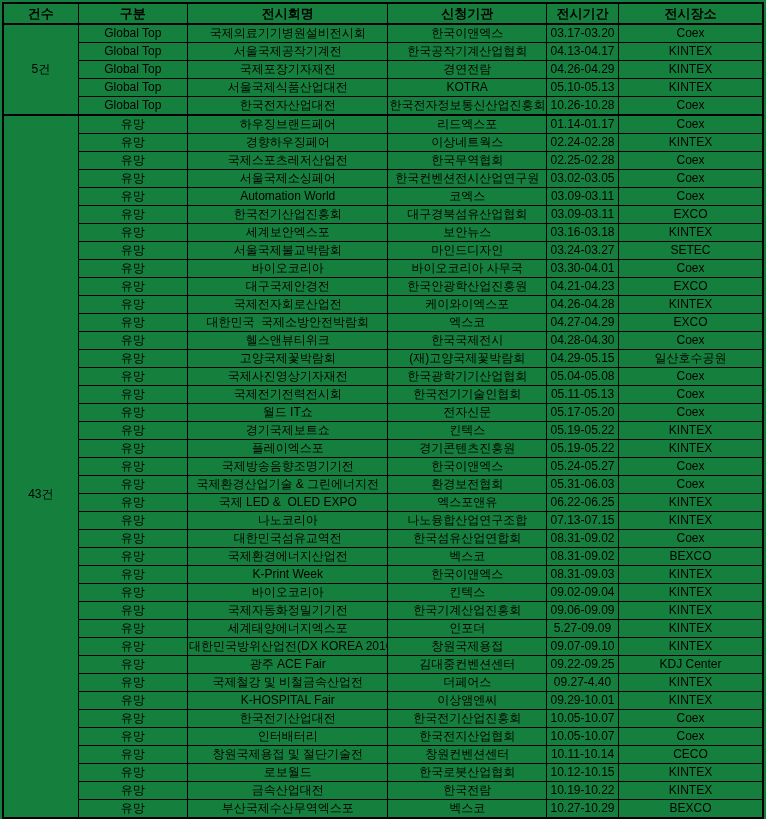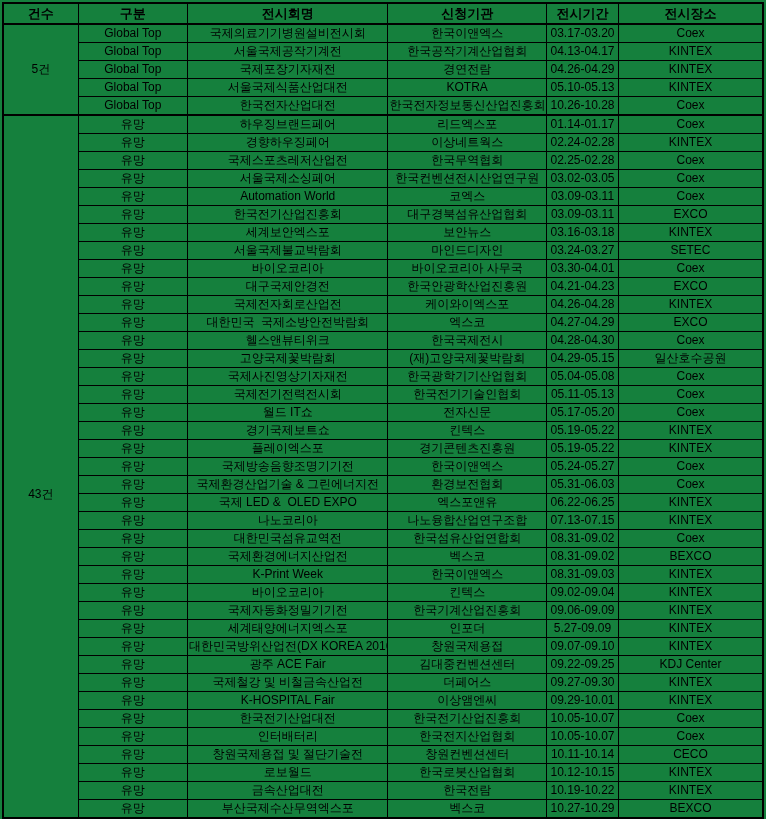--- a/index.html
+++ b/index.html
@@ -333,21 +333,21 @@
           <td>유망</td>
           <td>광주 ACE Fair</td>
           <td>김대중컨벤션센터</td>
           <td>09.22-09.25</td>
           <td>KDJ Center</td>
         </tr>
         <tr>
           <td>유망</td>
           <td>국제철강 및 비철금속산업전</td>
           <td>더페어스</td>
-          <td>09.27-09.30</td>
+          <td>09.27-4.40</td>
           <td>KINTEX</td>
         </tr>
         <tr>
           <td>유망</td>
           <td>K-HOSPITAL Fair</td>
           <td>이상앰엔씨</td>
           <td>09.29-10.01</td>
           <td>KINTEX</td>
         </tr>
         <tr>

